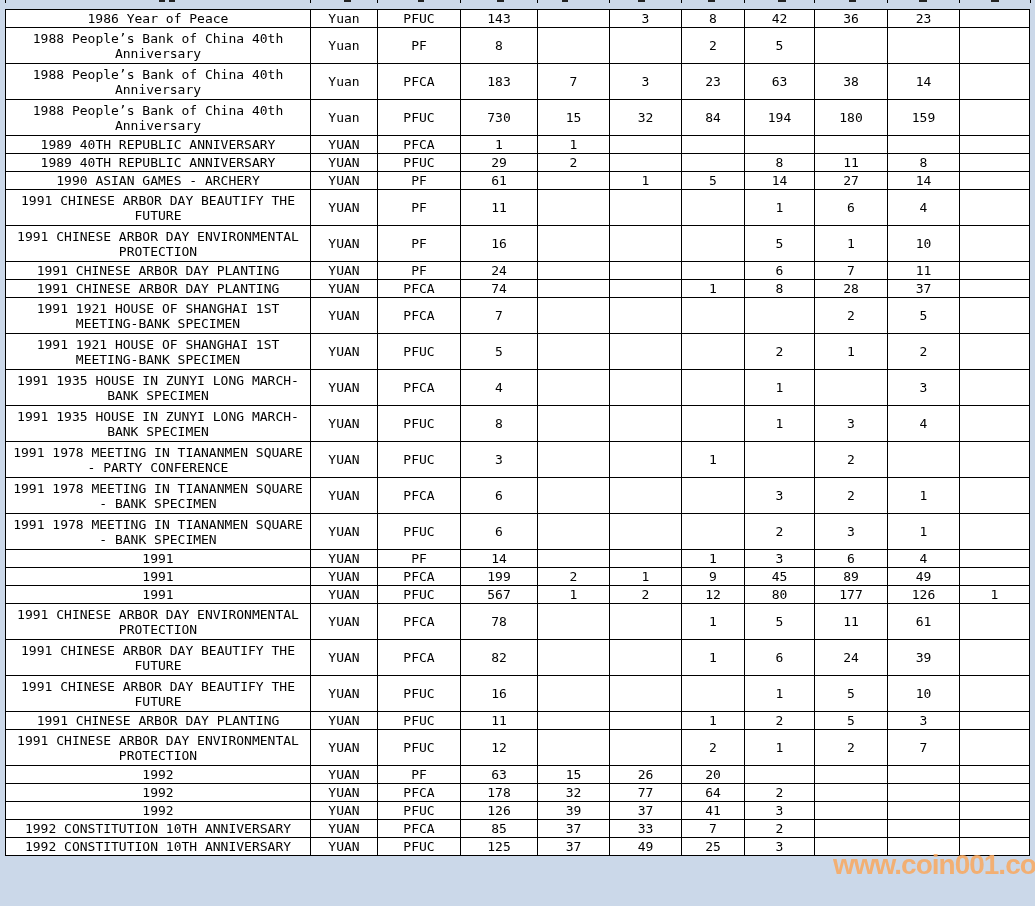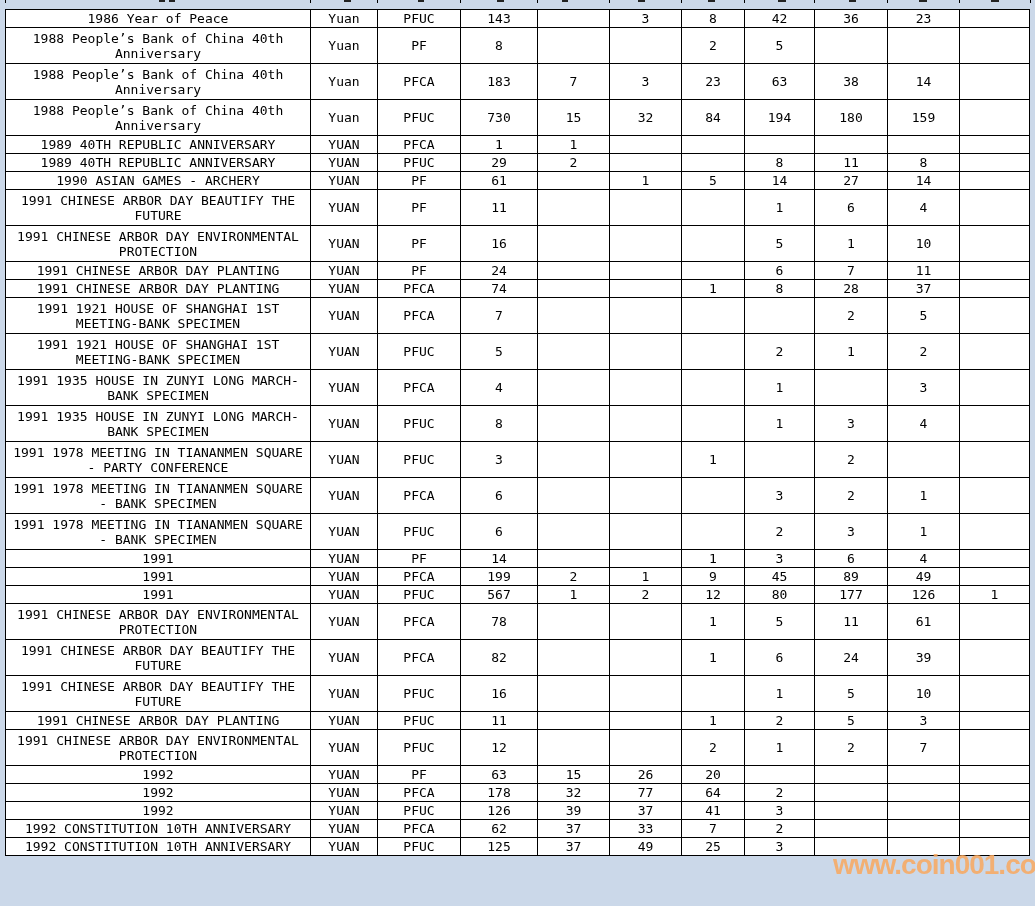--- a/index.html
+++ b/index.html
@@ -477,21 +477,21 @@
           <td>41</td>
           <td>3</td>
           <td></td>
           <td></td>
           <td></td>
         </tr>
         <tr style="height: 18px;">
           <td>1992 CONSTITUTION 10TH ANNIVERSARY</td>
           <td>YUAN</td>
           <td>PFCA</td>
-          <td>62</td>
+          <td>85</td>
           <td>37</td>
           <td>33</td>
           <td>7</td>
           <td>2</td>
           <td></td>
           <td></td>
           <td></td>
         </tr>
         <tr style="height: 18px;">
           <td>1992 CONSTITUTION 10TH ANNIVERSARY</td>

